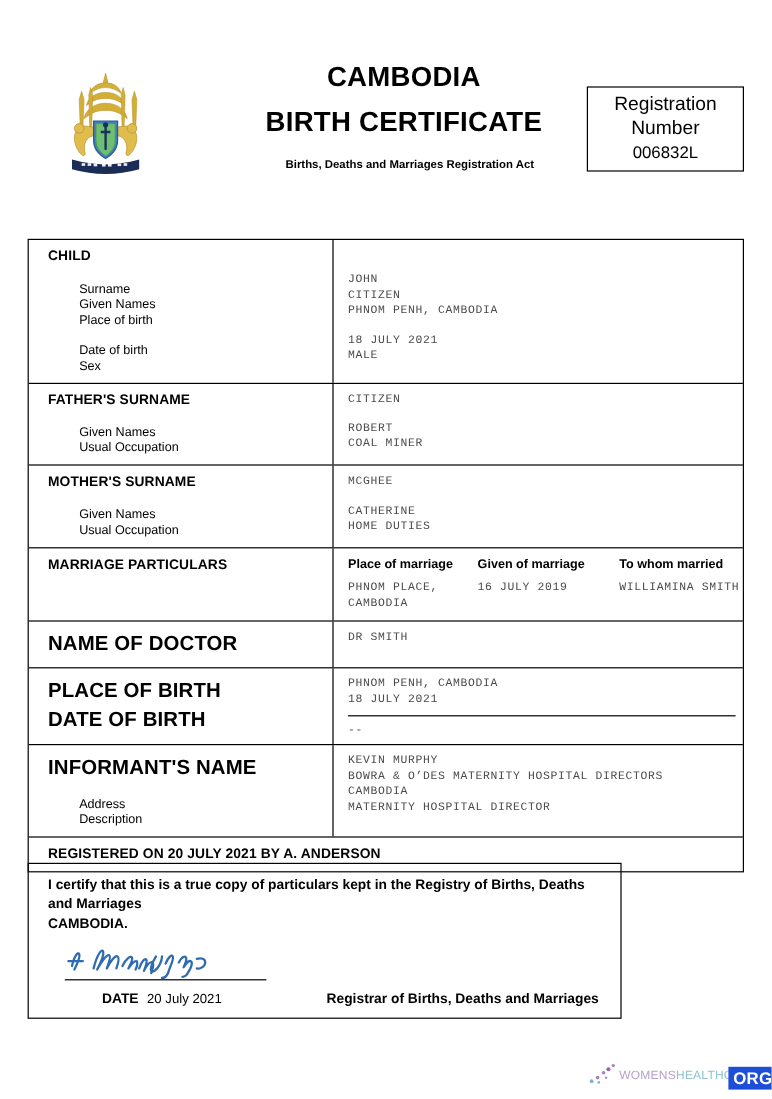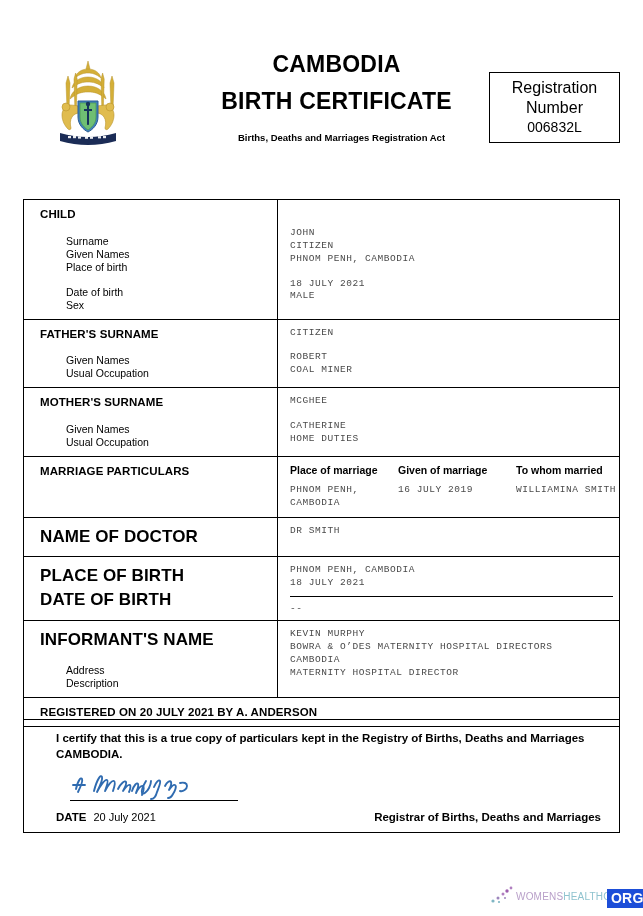--- a/index.html
+++ b/index.html
@@ -161,24 +161,24 @@
     font-size: 11.5px;
     font-weight: bold;
     letter-spacing: 0.1px;
   }
 
   
   .certify-box {
     position: absolute;
     left: 23px;
     top: 719px;
-    width: 597px;
+    width: 495px;
     border: 1px solid #000;
     box-sizing: border-box;
-    padding: 11px 16px 9px 32px;
+    padding: 11px 16px 9px 16px;
   }
   .certify-text {
     font-size: 11.5px;
     font-weight: bold;
     line-height: 1.38;
   }
   .sig-area {
     height: 36px;
     position: relative;
     margin-top: 4px;
@@ -192,20 +192,21 @@
     position: absolute;
     left: 14px;
     top: 33px;
     width: 168px;
     border-bottom: 1.4px solid #000;
   }
   .bottom-line {
     display: flex;
     align-items: flex-start;
     margin-top: 8px;
+    margin-left: 45px;
   }
   .date-label {
     font-size: 11.5px;
     font-weight: bold;
     margin-right: 7px;
   }
   .date-value {
     font-size: 11px;
     font-weight: normal;
   }
@@ -366,21 +367,21 @@
     </div>
 
     <div class="row">
       <div class="col-label">
         <div class="section-head">MARRIAGE PARTICULARS</div>
       </div>
       <div class="col-value">
         <div class="marr-grid">
           <div class="marr-col-1">
             <div class="marr-head">Place of marriage</div>
-            <div class="mono">PHNOM PENH,
+            <div class="mono">PHNOM PLACE,
 CAMBODIA</div>
           </div>
           <div class="marr-col-2">
             <div class="marr-head">Given of marriage</div>
             <div class="mono">16 JULY 2019</div>
           </div>
           <div class="marr-col-3">
             <div class="marr-head">To whom married</div>
             <div class="mono">WILLIAMINA SMITH</div>
           </div>

